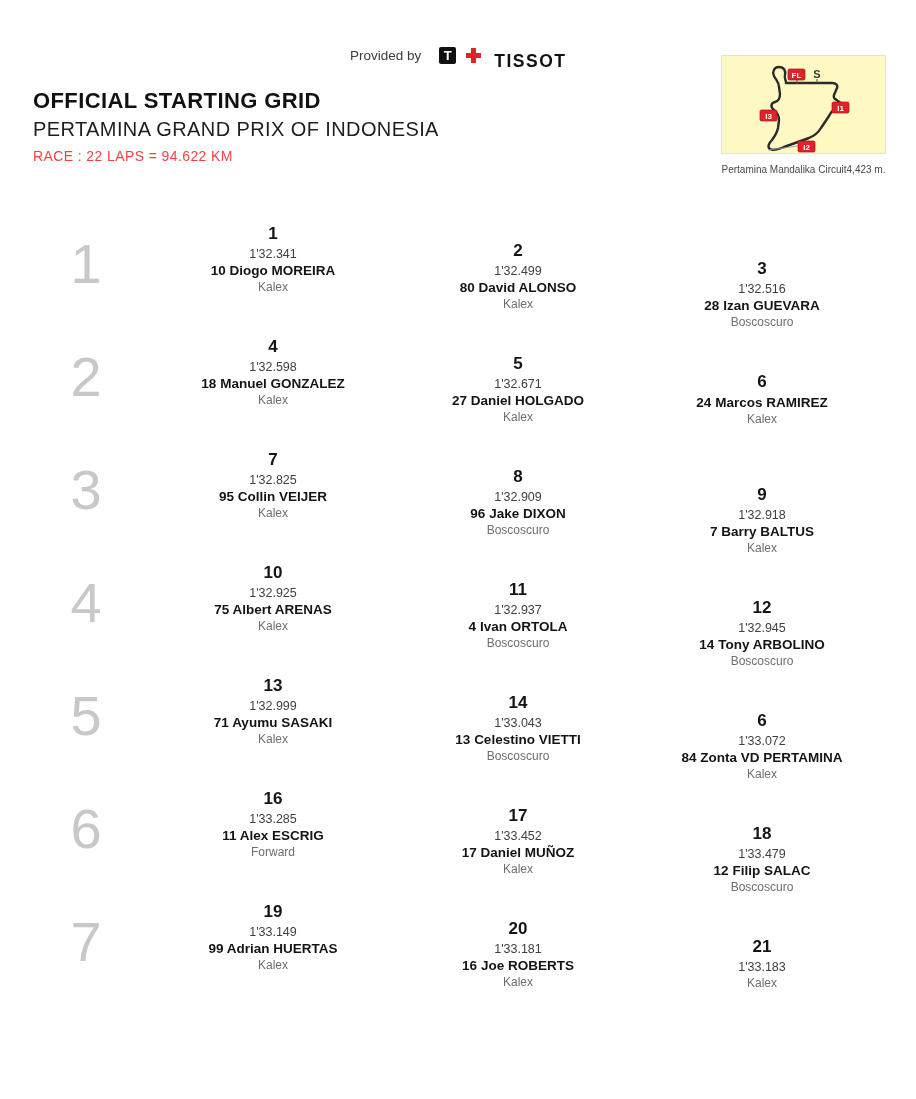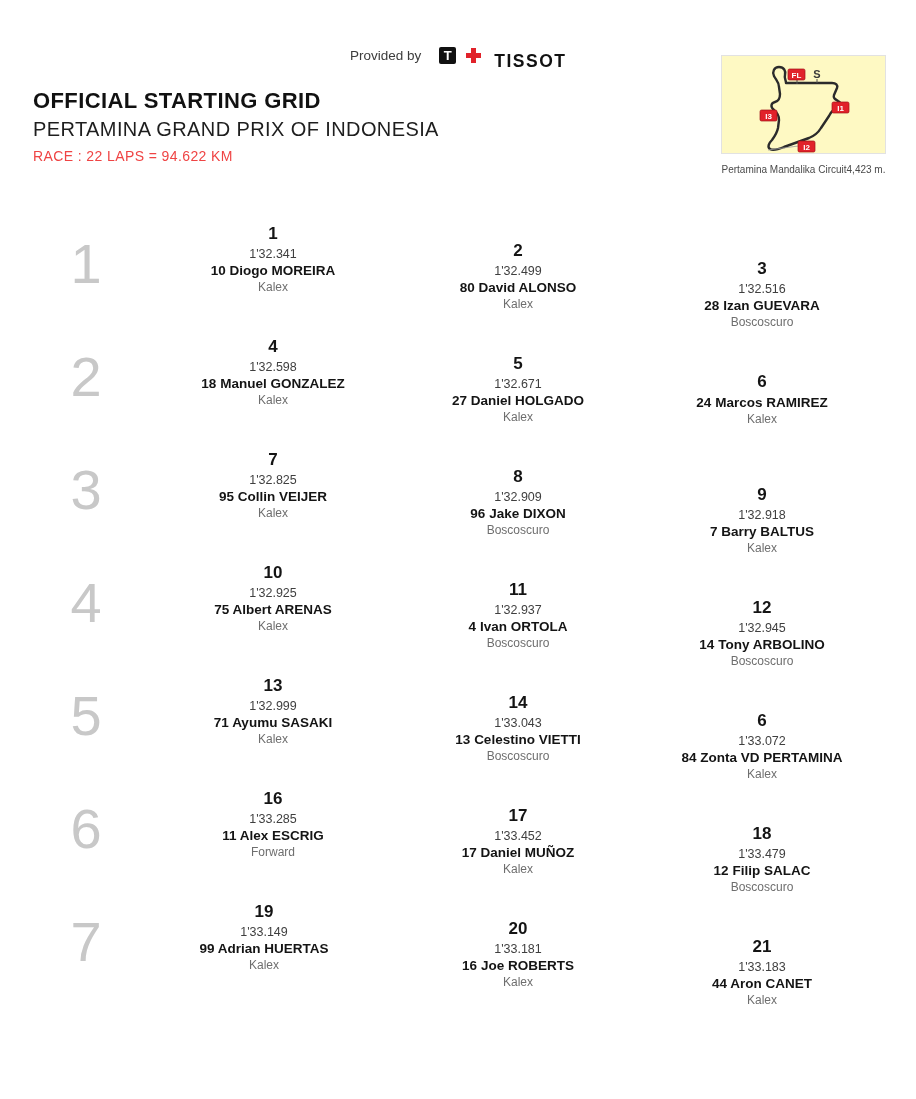--- a/index.html
+++ b/index.html
@@ -213,34 +213,33 @@
         </div>
         <div class="cell" style="left: 762px; top: 35px;">
           <div class="pos">18</div>
           <div class="time">1'33.479</div>
           <div class="rider"><span>12</span> <span>Filip SALAC</span></div>
           <div class="machine">Boscoscuro</div>
         </div>
       </div>
       <div class="grid-row" style="top: 900px;">
         <div class="rownum">7</div>
-        <div class="cell" style="left: 264px; top: 0px;">
+        <div class="cell" style="left: 273px; top: 0px;">
           <div class="pos">19</div>
           <div class="time">1'33.149</div>
           <div class="rider"><span>99</span> <span>Adrian HUERTAS</span></div>
           <div class="machine">Kalex</div>
         </div>
         <div class="cell" style="left: 518px; top: 17px;">
           <div class="pos">20</div>
           <div class="time">1'33.181</div>
           <div class="rider"><span>16</span> <span>Joe ROBERTS</span></div>
           <div class="machine">Kalex</div>
         </div>
         <div class="cell" style="left: 762px; top: 35px;">
           <div class="pos">21</div>
           <div class="time">1'33.183</div>
-          <div class="rider"><span>44</span> <span>Aron CANET</span></div>
           <div class="machine">Kalex</div>
         </div>
       </div>
     </div>
 
 </div>
 
 </body></html>

